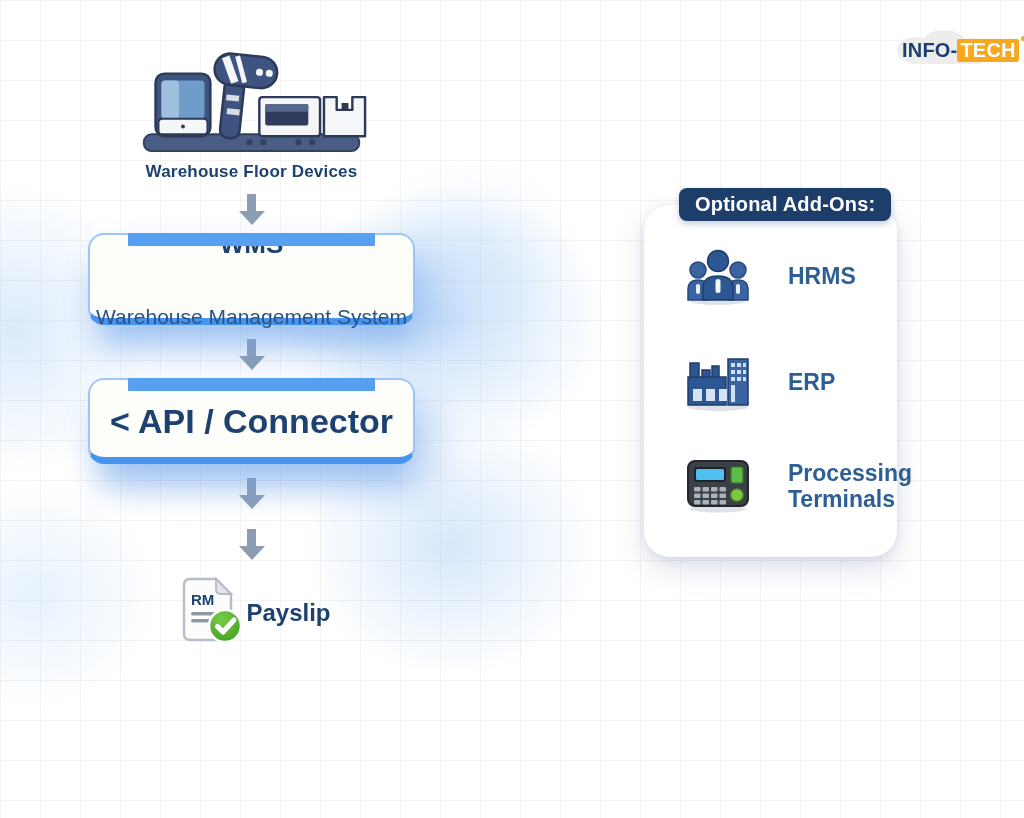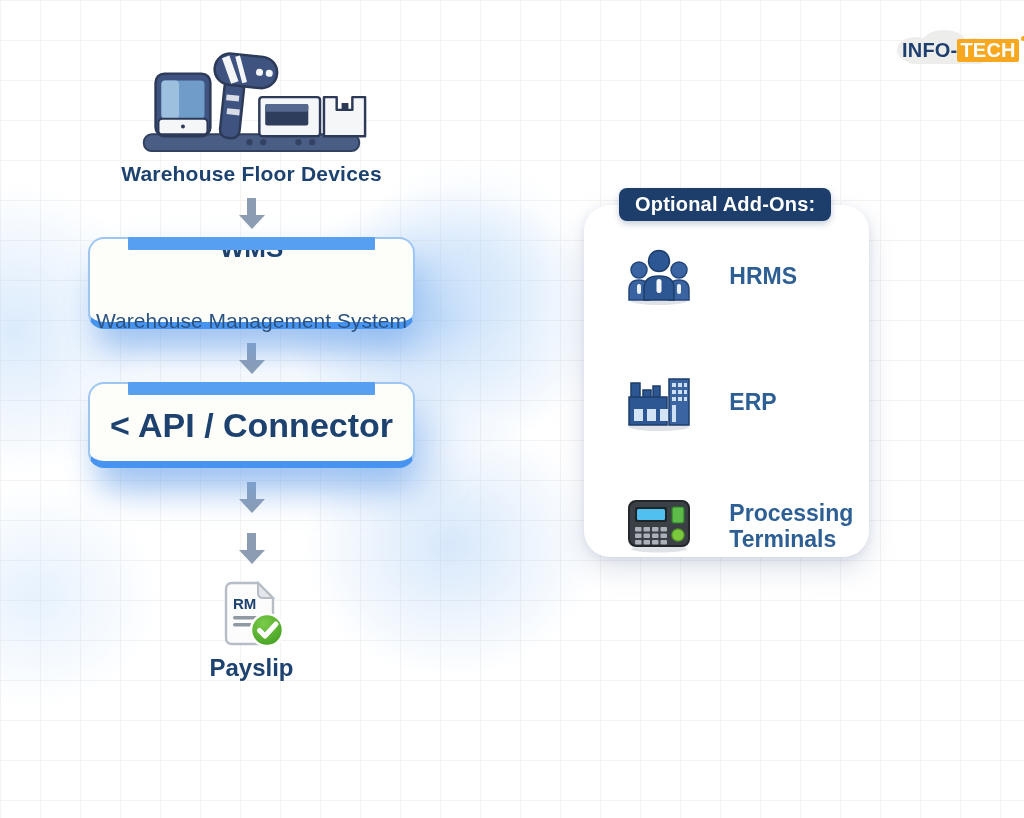--- a/index.html
+++ b/index.html
@@ -23,49 +23,49 @@
   .logo { position:absolute; top:28px; right:22px; width:110px; height:42px; }
   .logo-cloud { position:absolute; top:0; left:0; }
   .logo-text { position:absolute; top:11px; left:10px; white-space:nowrap; font-weight:bold; font-size:20px; letter-spacing:.2px; }
   .logo-info { color:#1e3f6d; }
   .logo-hyphen { color:#1e3f6d; }
   .logo-tech { background:#f7a81f; color:#fff; padding:0 3px 1px 3px; border-radius:2px; }
   .logo-reg-dot { display:inline-block; width:5px; height:5px; border-radius:50%; background:#f7a81f; vertical-align:top; margin:-3px 0 0 2px; }
 
   
   .flow-column { position:absolute; left:88px; top:48px; width:327px; display:flex; flex-direction:column; align-items:center; }
-  .flow-source-label { margin-top:4px; font-size:21px; font-weight:bold; color:#1d4270; letter-spacing:.2px;text-align:center; }
+  .flow-source-label { margin-top:4px; font-size:17px; font-weight:bold; color:#1d4270; letter-spacing:.2px;text-align:center; }
 
   .flow-arrow { margin:12px 0 8px 0; display:flex; flex-direction:column; align-items:center; }
   .flow-arrow .shaft { width:9px; height:17px; background:#8c9db3; }
   .flow-arrow .head { width:0; height:0; border-left:13px solid transparent; border-right:13px solid transparent; border-top:14px solid #8c9db3; }
 
   .flow-box { position:relative; width:100%; background:#fdfdfa;
     border:2px solid #9ec6f4; border-bottom:7px solid #4794f0; border-radius:16px;
     display:flex; flex-direction:column; align-items:center; justify-content:center;
     box-shadow:18px 20px 38px rgba(110,165,235,.40), 0 28px 30px -8px rgba(110,165,235,.45);gap:44px; }
   .flow-box.h92 { height:92px; }
   .flow-box.h86 { height:86px; }
   .flow-box + .flow-arrow { margin-top:14px; }
   .accent-bar { position:absolute; top:-2px; left:38px; right:38px; height:13px; background:#57a0f1; border-radius:1px; }
   .box-title { font-size:34px; font-weight:bold; color:#1d4270; line-height:1.1; margin-top:6px; }
   .box-title.lg { font-size:26px; }
   .box-subtitle { font-size:21px; color:#2b5280; margin-top:3px; }
 
-  .payslip-wrap { margin-top:8px; display:flex; flex-direction:column; align-items:center; }
+  .payslip-wrap { margin-top:8px; display:flex; flex-direction:row; align-items:center; }
   .payslip-label { margin-top:4px; font-size:24px; font-weight:bold; color:#1d4270; }
 
   
-  .addons-panel { position:absolute; left:584px; top:205px; width:285px; height:352px;
+  .addons-panel { position:absolute; left:644px; top:205px; width:253px; height:352px;
     background:#ffffff; border-radius:26px;
     box-shadow:0 12px 28px rgba(145,160,190,.30), 0 2px 8px rgba(145,160,190,.22);text-decoration:underline; }
   .addons-header { position:absolute; top:-17px; left:35px; background:#1d3e6b; color:#ffffff;
     font-size:20px; font-weight:bold; padding:5px 16px; border-radius:8px; white-space:nowrap;
     box-shadow:0 3px 6px rgba(30,60,110,.25); letter-spacing:.2px; }
-  .addons-list { position:absolute; inset:0; padding:42px 0 12px 40px; display:flex; flex-direction:column; gap:68px; }
+  .addons-list { position:absolute; inset:0; padding:42px 0 12px 40px; display:flex; flex-direction:column; gap:48px; }
   .addon-item { display:flex; align-items:center; gap:36px; }
   .addon-icon { width:72px; display:flex; justify-content:center; }
   .addon-label { font-size:23px; font-weight:bold; color:#2d5f95; width:145px; line-height:1.15; }
 </style>
 </head>
 <body>
 
 <div class="canvas">
   <div class="bg-grid"></div>
   <div class="bg-tint"></div>

